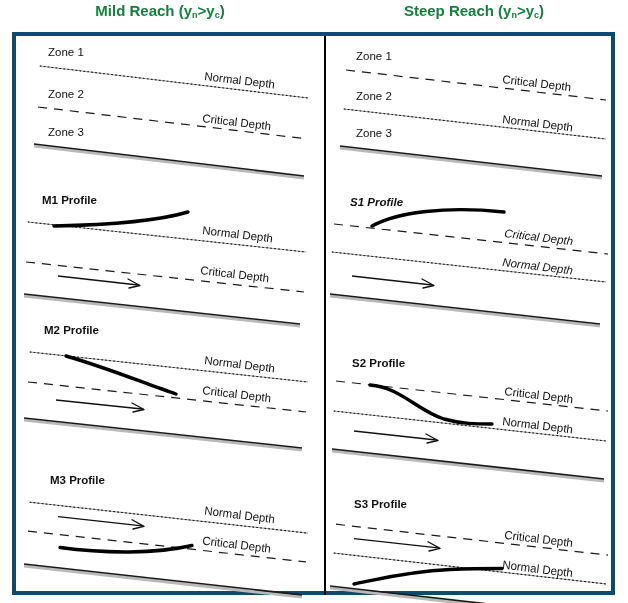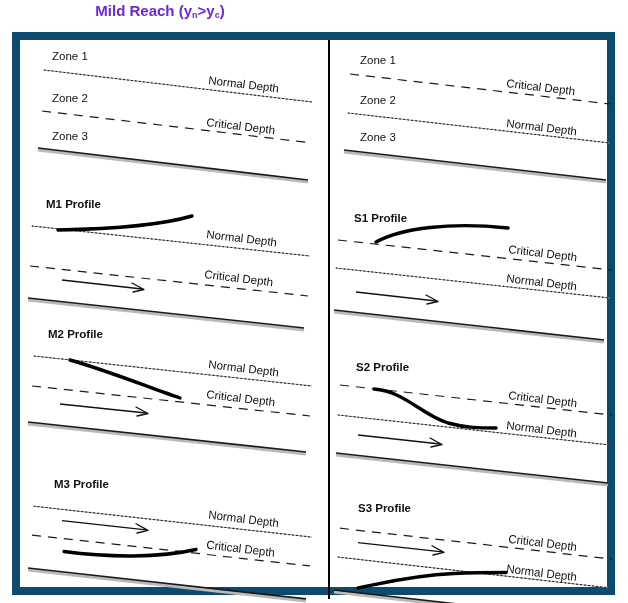--- a/index.html
+++ b/index.html
@@ -8,32 +8,32 @@
     width:628px;height:603px;overflow:hidden;
     font-family:"Liberation Sans","DejaVu Sans",sans-serif;
     color:#111;
   }
   #root{position:relative;width:628px;height:603px;}
 
   
   .titles{position:absolute;left:0;top:0;width:628px;height:30px;}
   .title{
     position:absolute;top:2px;
-    font-size:15px;font-weight:bold;color:#6d28d9;
+    font-size:15px;font-weight:bold;color:#15803d;
     white-space:nowrap;text-align:center;
   }
   .title sub{font-size:9px;vertical-align:baseline;position:relative;top:2px;}
   #title-mild{left:0;width:320px;}
   #title-steep{left:320px;width:308px;}
 
   
   .frame{
     position:absolute;left:12px;top:32px;
     width:603px;height:563px;
-    border:8px solid #0c4a6e;
+    border:4px solid #0c4a6e;
     box-sizing:border-box;
     background:#fff;
   }
   .divider{
     position:absolute;left:308px;top:0;
     width:2px;height:559px;background:#000;
   }
   .col{position:absolute;top:0;height:559px;}
   #col-mild{left:0;width:308px;}
   #col-steep{left:310px;width:289px;}
@@ -57,20 +57,21 @@
   .depth-label{font-family:"Liberation Sans","DejaVu Sans",sans-serif;font-size:11.5px;fill:#111;}
 </style>
 </head>
 <body>
 
 <div id="root">
 
   <div class="titles">
     <div class="title" id="title-mild"><span>Mild Reach (y</span><sub>n</sub><span>&gt;y</span><sub>c</sub><span>)</span></div>
 
+    <div class="title" id="title-steep"><span>Steep Reach (y</span><sub>n</sub><span>&gt;y</span><sub>c</sub><span>)</span></div>
   </div>
 
   <div class="frame">
     <div class="divider"></div>
 
     <div class="col" id="col-mild">
 
       <div class="panel" style="top:0px;">
         <svg viewBox="0 0 308 140" preserveAspectRatio="none">
           <text class="zone-label" x="32" y="20">Zone 1</text>
@@ -166,21 +167,21 @@
           <line class="normal-thin" x1="18" y1="73" x2="280" y2="103"></line>
           <line class="normal-line" x1="18" y1="73" x2="280" y2="103"></line>
           <text class="depth-label" x="176" y="87" transform="rotate(6.8 176 87)">Normal Depth</text>
 
           <text class="zone-label" x="30" y="101">Zone 3</text>
           <line class="bed-shadow" x1="14" y1="112" x2="276" y2="142"></line>
           <line class="bed" x1="14" y1="110" x2="276" y2="140"></line>
         </svg>
       </div>
 
-      <div class="panel" style="top:160px;">
+      <div class="panel" style="top:148px;font-style:italic;">
         <svg viewBox="0 0 289 140" preserveAspectRatio="none">
           <text class="profile-label" x="24" y="22">S1 Profile</text>
           <line class="critical-line" x1="8" y1="40" x2="282" y2="70"></line>
           <text class="depth-label" x="178" y="53" transform="rotate(6.8 178 53)">Critical Depth</text>
           <path class="profile-curve" d="M46,42 C72,28 120,22 178,28"></path>
 
           <line class="normal-thin" x1="6" y1="68" x2="280" y2="98"></line>
           <line class="normal-line" x1="6" y1="68" x2="280" y2="98"></line>
           <text class="depth-label" x="176" y="82" transform="rotate(6.8 176 82)">Normal Depth</text>
 

